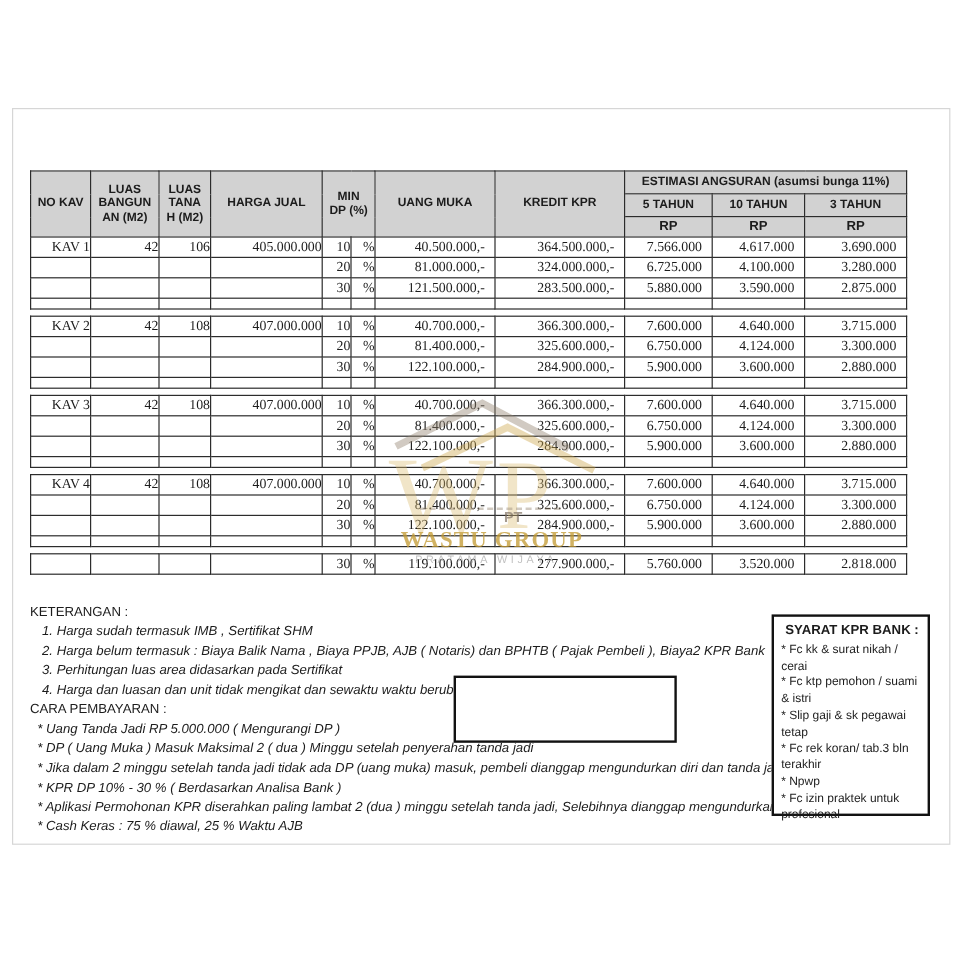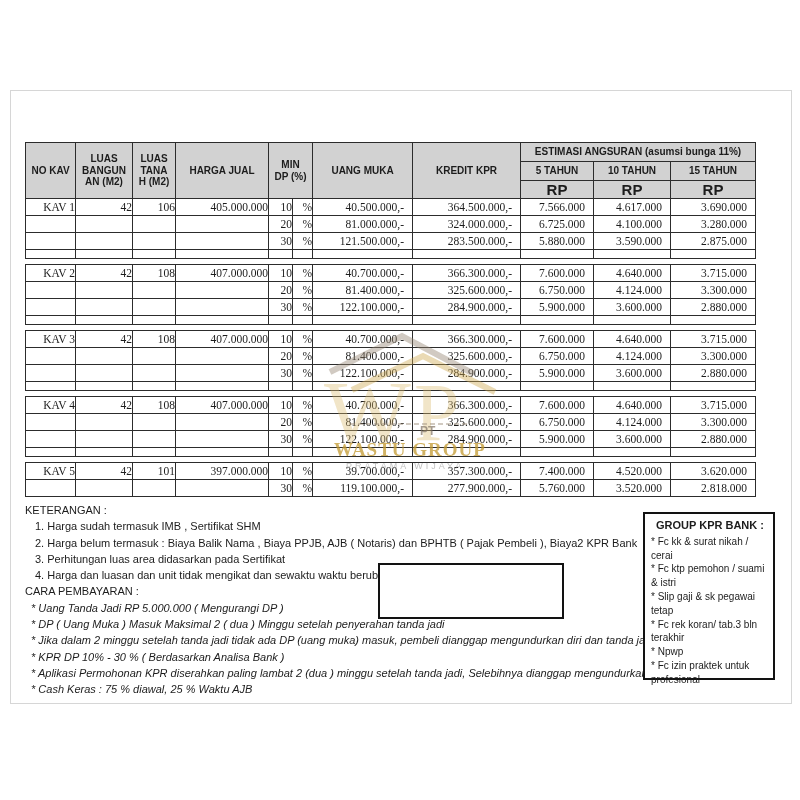--- a/index.html
+++ b/index.html
@@ -14,31 +14,31 @@
   
   .tbl-area{position:absolute;left:25px;top:142px;width:730px;z-index:1;}
   table.tbl{border-collapse:collapse;table-layout:fixed;width:730px;}
   table.tbl.blk{margin-top:5px;padding-left:40px;}
   .tbl th,.tbl td{border:1px solid var(--table-border,#2c2c2c);padding:0;overflow:hidden;vertical-align:middle;}
   .tbl th{
     background:var(--header-bg,#d2d2d2);font-size:10px;font-weight:600;
     text-align:center;white-space:pre-line;line-height:1.15;height:18px;
   }
   .tbl th.est{font-size:10px;}
-  .tbl tr.rp th{height:16px;font-size:15px;}
+  .tbl tr.rp th{height:16px;font-size:11px;}
   .tbl td{height:16px;font-size:11.5px;line-height:16px;}
   .ser{font-family:"Liberation Serif",serif;}
   .c{text-align:right;}
   .num{text-align:right;padding-right:8px !important;}
   .kav{font-size:12.5px;}
   tr.sp td{height:8px;}
   
   .notes{position:absolute;left:25px;top:502px;width:620px;font-size:11px;line-height:16.3px;z-index:2;}
   .notes .t{font-weight:400;}
-  .notes .ni{padding-left:10px;white-space:nowrap;}
+  .notes .ni{padding-left:10px;white-space:nowrap;font-style:italic;}
   .notes .si{padding-left:6px;white-space:nowrap;font-style:italic;}
   
   .black-box{position:absolute;left:378px;top:563px;width:182px;height:52px;border:2px solid #121212;background:#fff;z-index:3;}
   
   .syarat{
     position:absolute;left:643px;top:512px;width:132px;height:168px;
     border:2px solid #121212;box-sizing:border-box;padding:5px 4px 0 6px;
     font-size:10px;line-height:13.8px;background:#fff;z-index:3;
   }
   .syarat .t{text-align:center;font-weight:700;font-size:11px;margin-bottom:2px;}
@@ -78,21 +78,21 @@
       <th rowspan="3">HARGA JUAL</th>
       <th rowspan="3" colspan="2">MIN
 DP (%)</th>
       <th rowspan="3">UANG MUKA</th>
       <th rowspan="3">KREDIT KPR</th>
       <th colspan="3" class="est">ESTIMASI ANGSURAN (asumsi bunga 11%)</th>
     </tr>
     <tr>
       <th>5 TAHUN</th>
       <th>10 TAHUN</th>
-      <th>15 TAHUN</th>
+      <th>3 TAHUN</th>
     </tr>
     <tr class="rp">
       <th>RP</th>
       <th>RP</th>
       <th>RP</th>
     </tr>
     <tr>
       <td class="ser c kav">KAV 1</td>
       <td class="ser c">42</td>
       <td class="ser c">106</td>
@@ -365,33 +365,20 @@
         <col style="width:93px">
         <col style="width:24px">
         <col style="width:20px">
         <col style="width:100px">
         <col style="width:108px">
         <col style="width:73px">
         <col style="width:77px">
         <col style="width:85px">
       </colgroup>
     <tbody>
-        <tr>
-      <td class="ser c kav">KAV 5</td>
-      <td class="ser c">42</td>
-      <td class="ser c">101</td>
-      <td class="ser c">397.000.000</td>
-      <td class="ser c">10</td>
-      <td class="ser c">%</td>
-      <td class="ser num">39.700.000,-</td>
-      <td class="ser num">357.300.000,-</td>
-      <td class="ser num">7.400.000</td>
-      <td class="ser num">4.520.000</td>
-      <td class="ser num">3.620.000</td>
-    </tr>
     <tr>
       <td></td>
           <td></td>
           <td></td>
           <td></td>
       <td class="ser c">30</td>
       <td class="ser c">%</td>
       <td class="ser num">119.100.000,-</td>
       <td class="ser num">277.900.000,-</td>
       <td class="ser num">5.760.000</td>
@@ -413,21 +400,21 @@
   <div class="si">* DP ( Uang Muka ) Masuk  Maksimal 2 ( dua ) Minggu  setelah penyerahan tanda jadi</div>
   <div class="si">* Jika dalam 2 minggu setelah tanda jadi tidak ada DP (uang muka) masuk, pembeli dianggap mengundurkan diri dan tanda jadi hangus</div>
   <div class="si">* KPR DP 10% - 30 % ( Berdasarkan Analisa Bank )</div>
   <div class="si">* Aplikasi Permohonan KPR diserahkan paling lambat 2 (dua ) minggu setelah tanda jadi, Selebihnya dianggap mengundurkan diri/ batal</div>
   <div class="si">* Cash Keras : 75 % diawal, 25 % Waktu AJB</div>
 </div>
 
 <div class="black-box"></div>
 
 <div class="syarat">
-  <div class="t">GROUP KPR BANK :</div>
+  <div class="t">SYARAT KPR BANK :</div>
   <div>* Fc kk &amp; surat nikah / cerai</div>
   <div>* Fc ktp pemohon / suami  &amp; istri</div>
   <div>* Slip gaji &amp; sk pegawai tetap</div>
   <div>* Fc rek koran/ tab.3 bln terakhir</div>
   <div>* Npwp</div>
   <div>* Fc izin praktek untuk profesional</div>
 </div>
 
 <div class="wm">
   <svg width="185" height="150" viewBox="0 0 185 150">

